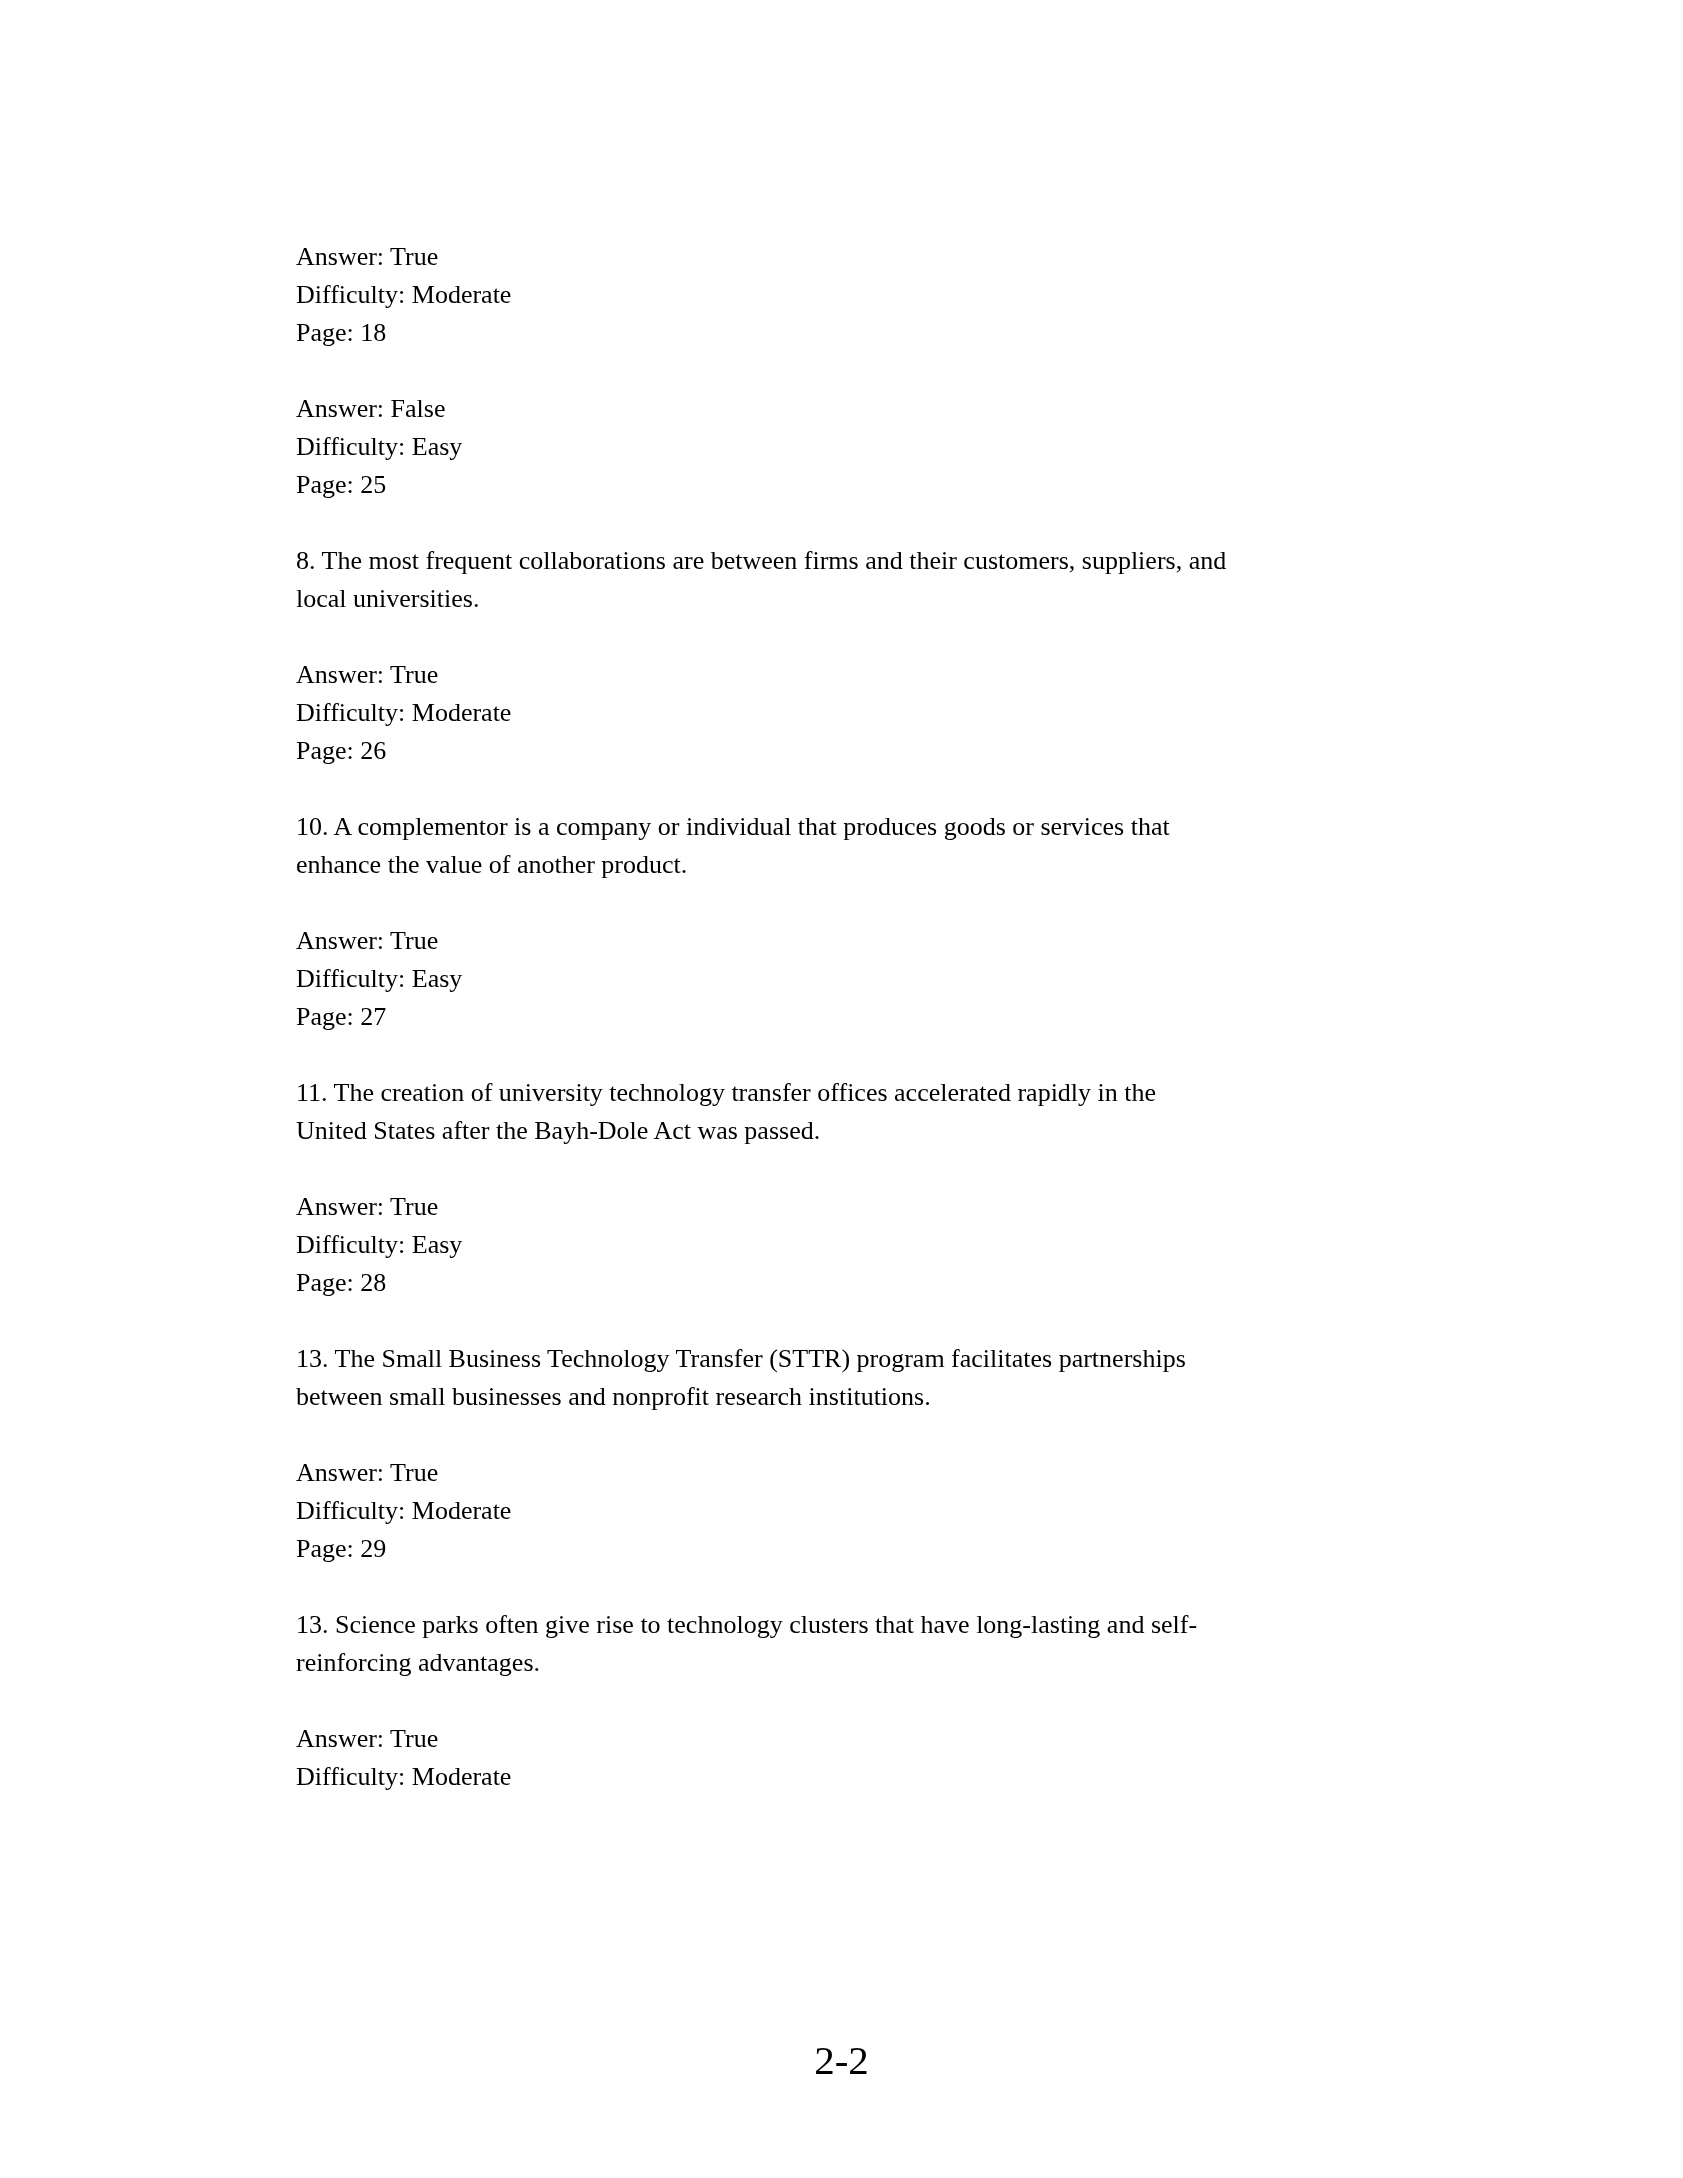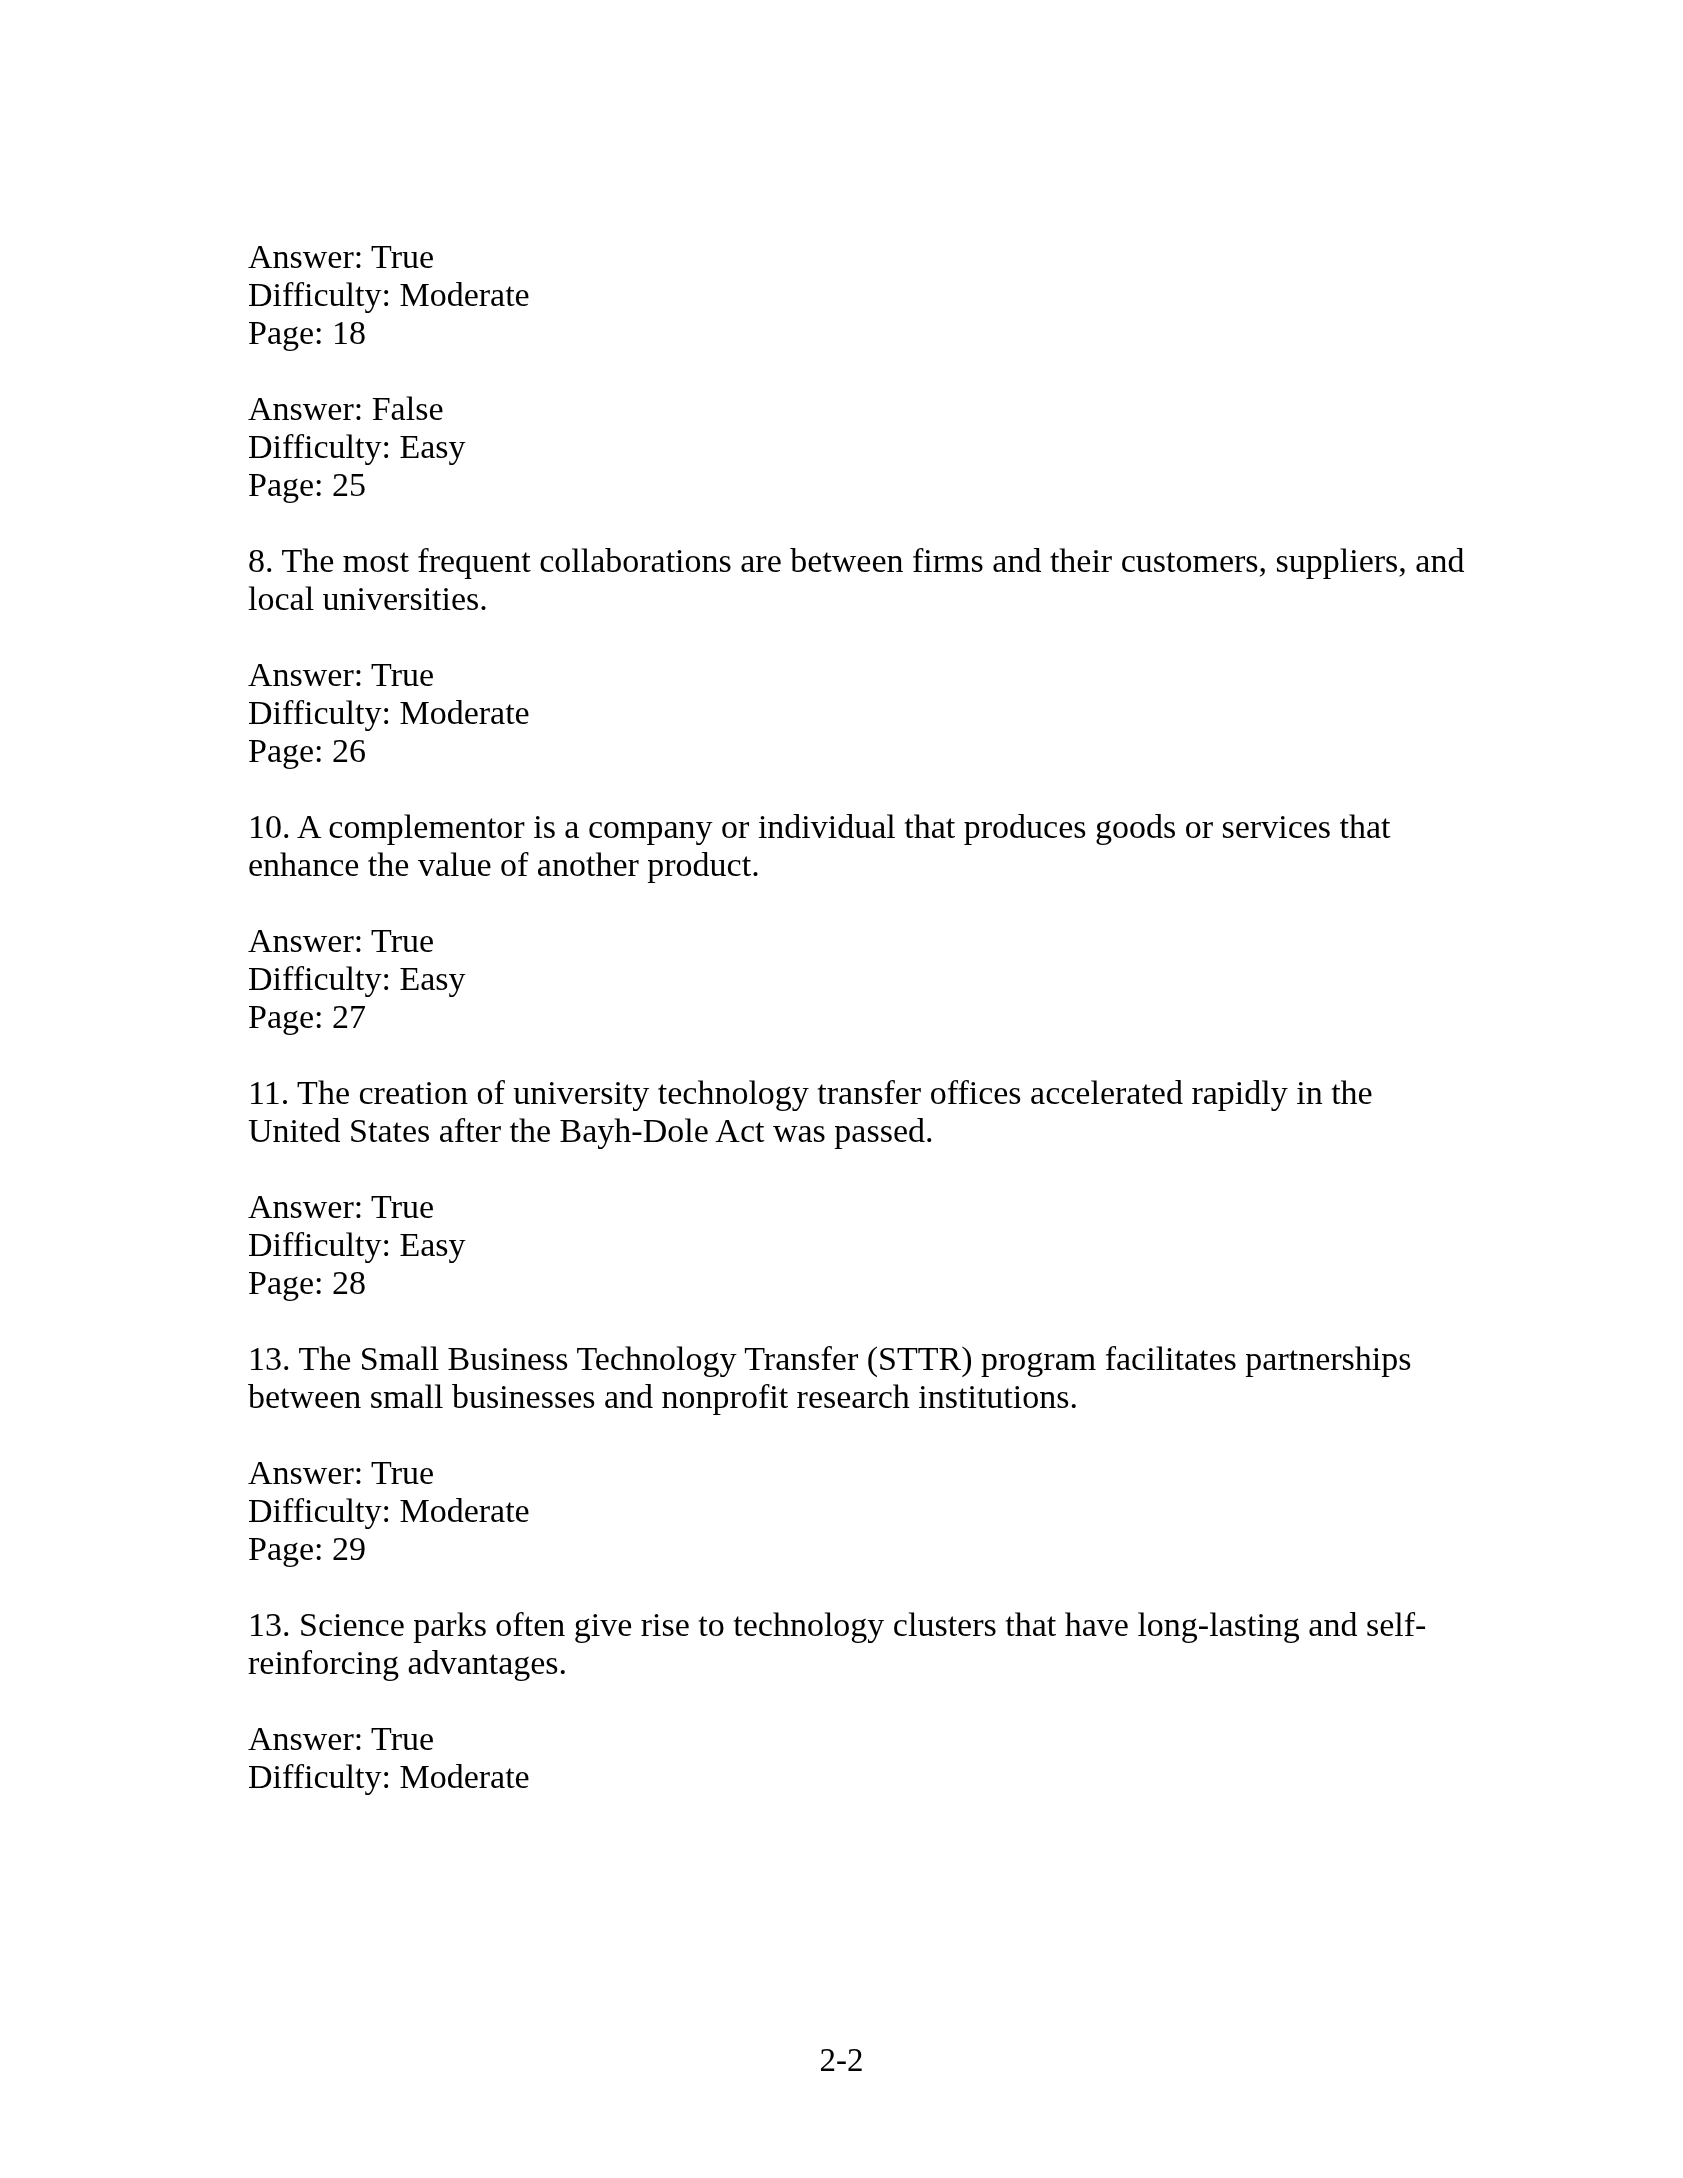--- a/index.html
+++ b/index.html
@@ -18,32 +18,33 @@
   .content {
     position: absolute;
     left: 248px;
     top: 238px;
     width: 1198px;
   }
   .block {
     margin: 0 0 38px 0;
   }
   .line {
-    font-size: 34px;
+    font-size: 26px;
     line-height: 38px;
     white-space: nowrap;
     letter-spacing: 0;
+    margin-left: 48px;
   }
   .footer {
     position: absolute;
     left: 0;
     top: 2041px;
     width: 1683px;
     text-align: center;
-    font-size: 33px;
+    font-size: 41px;
     line-height: 38px;
   }
 </style>
 </head>
 <body>
 
 <div class="content">
 
   <div class="block">
     <div class="line">Answer: True</div>

